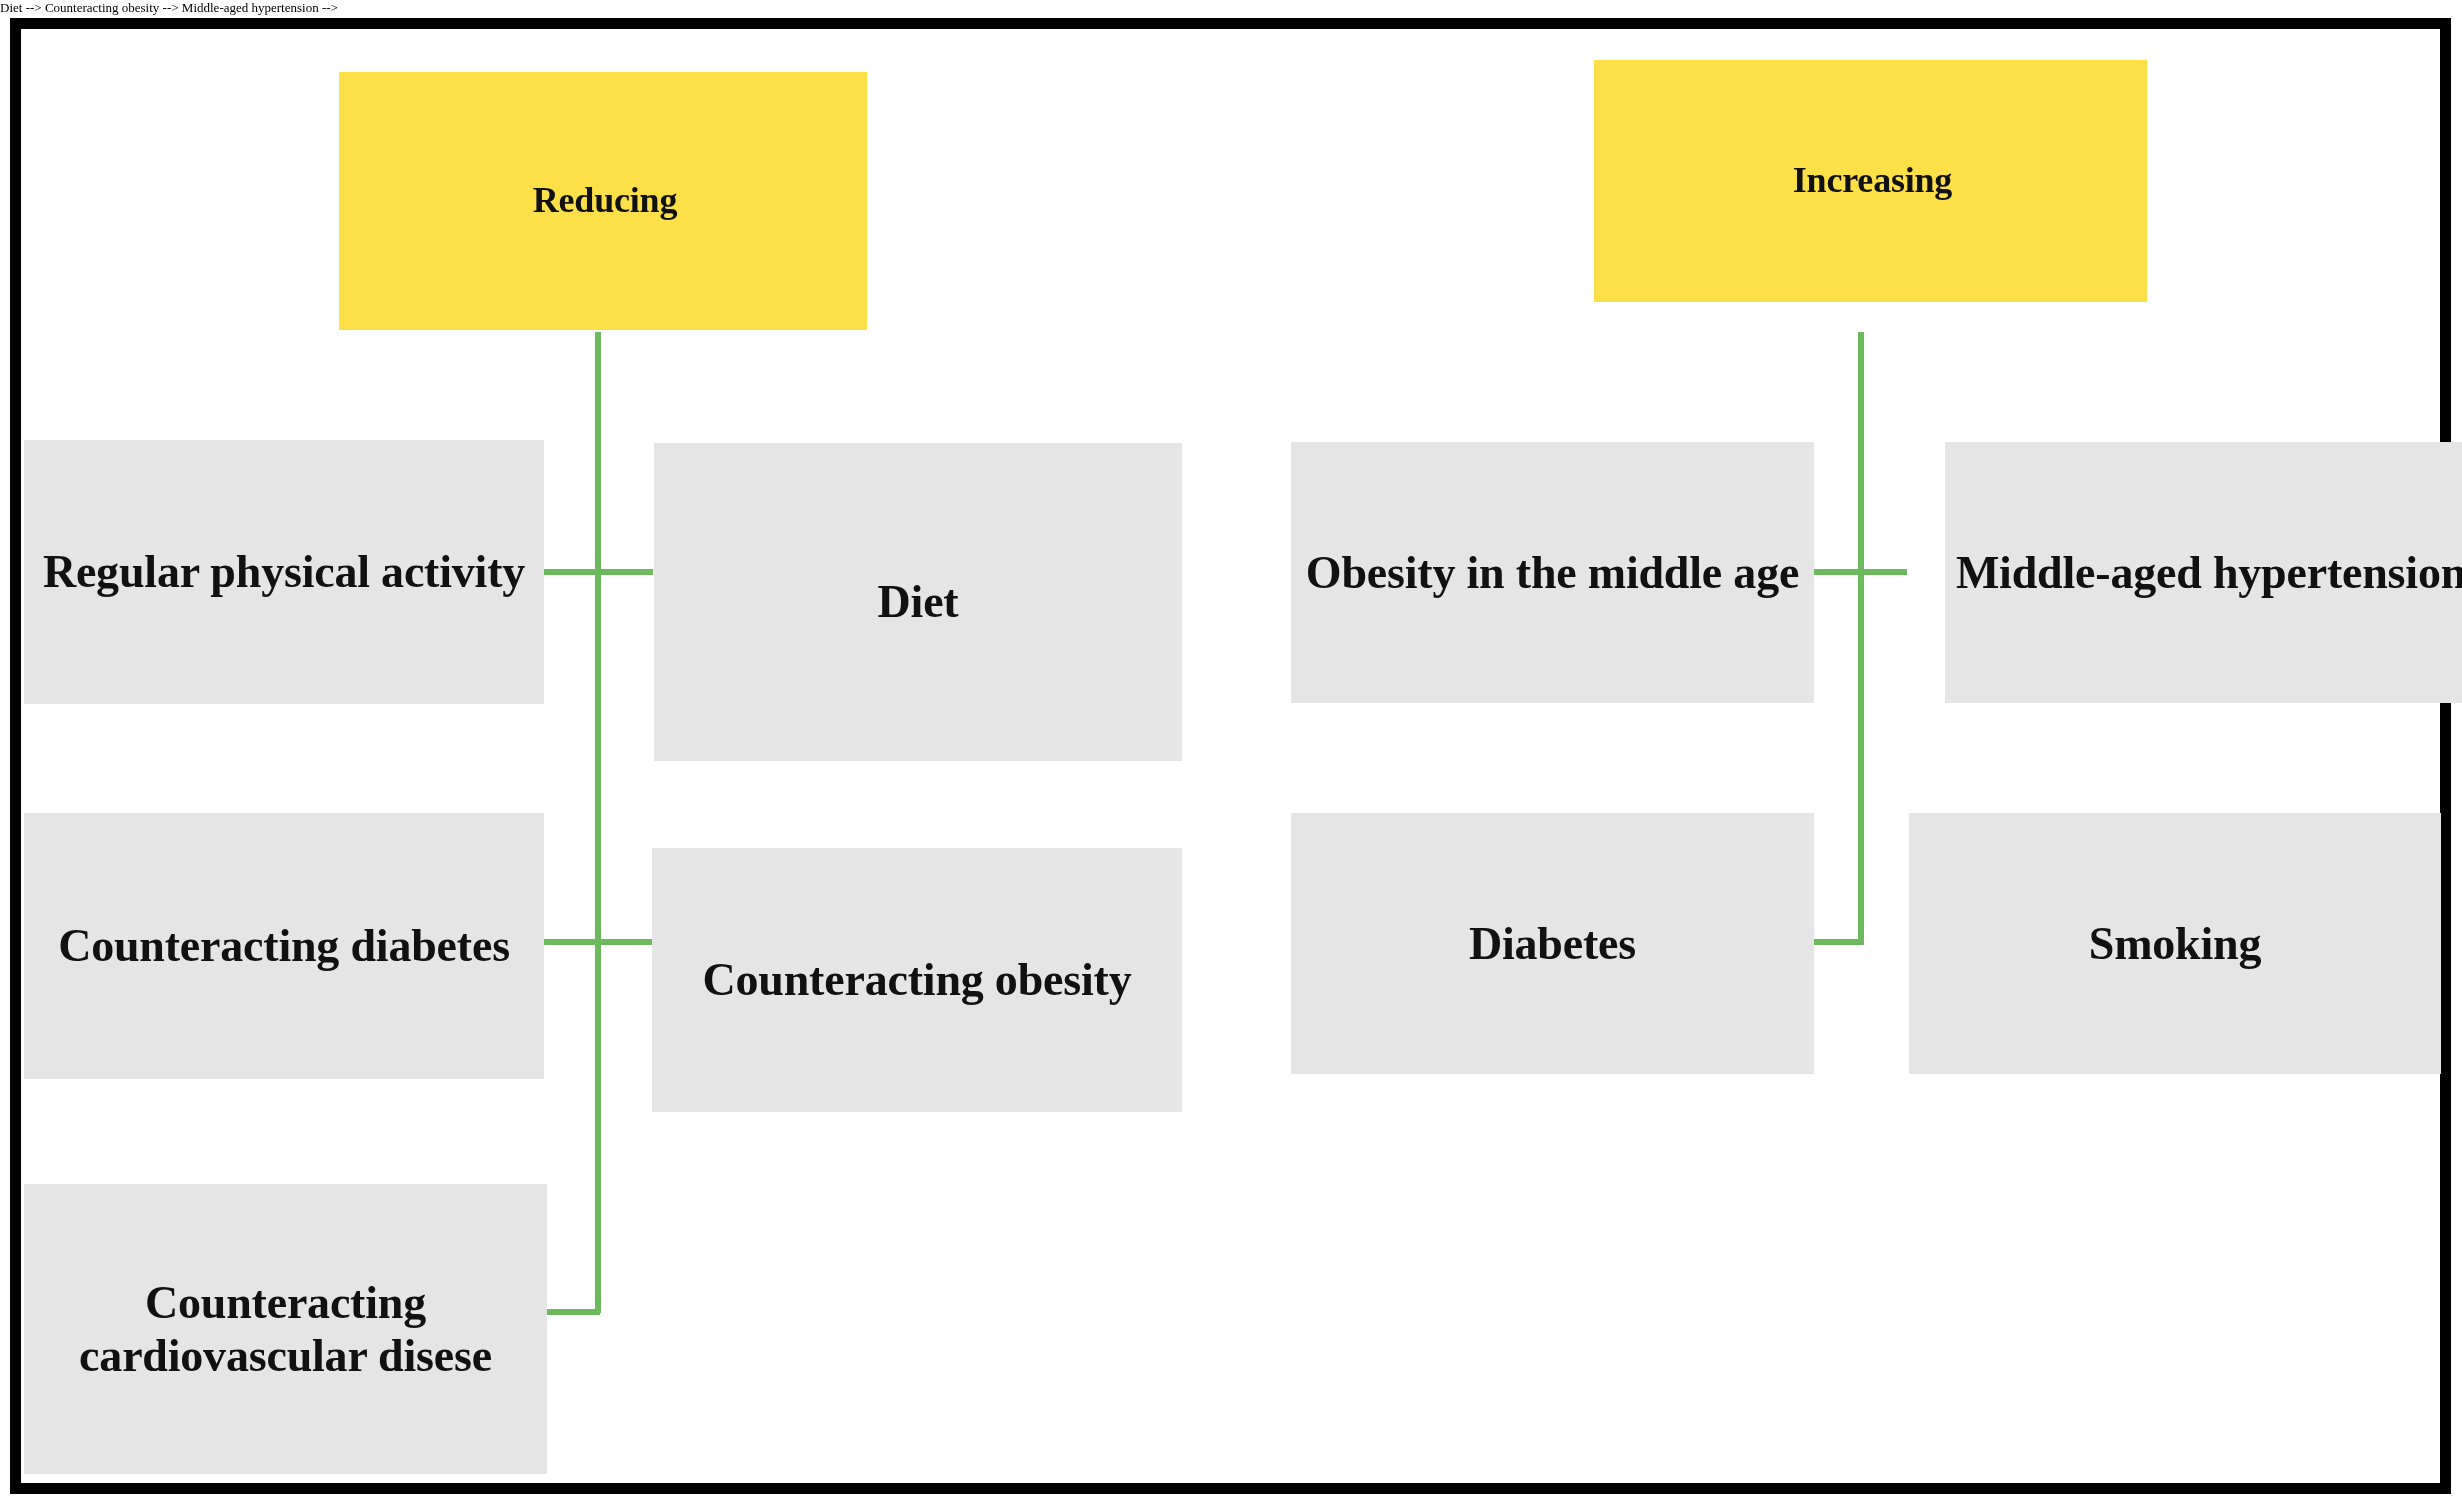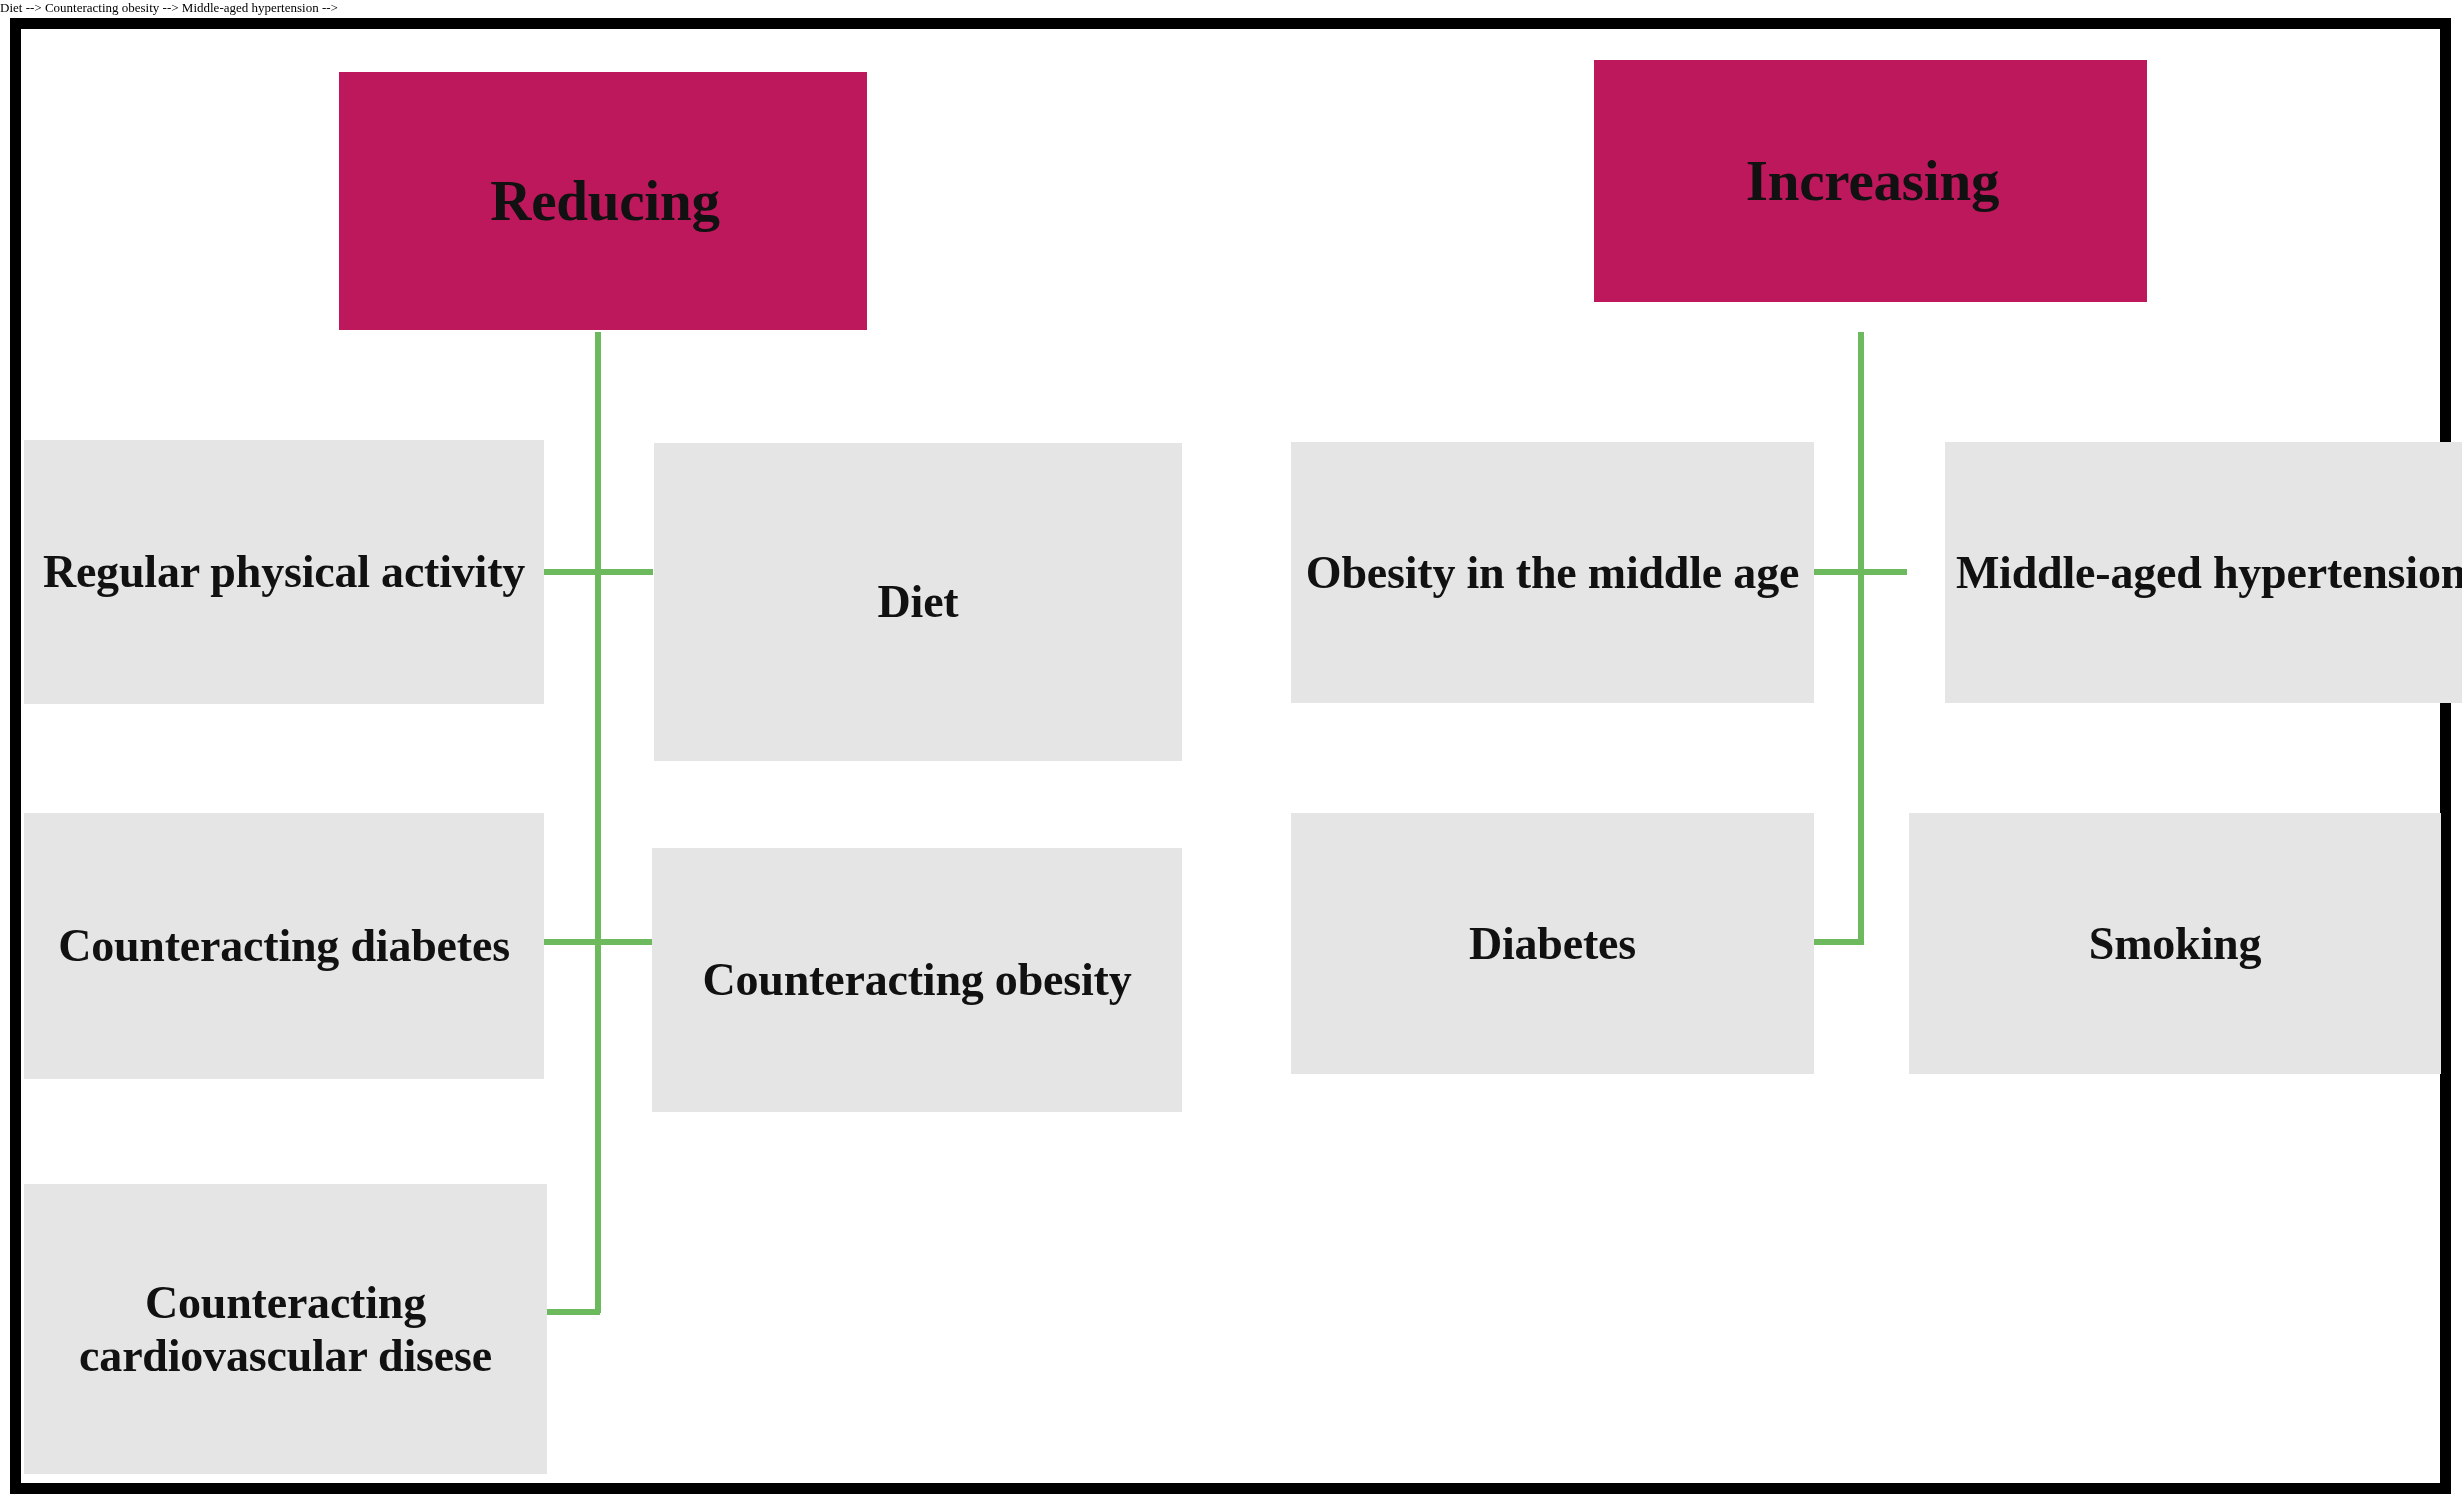--- a/index.html
+++ b/index.html
@@ -41,22 +41,22 @@
     align-items: center;
     justify-content: center;
     text-align: center;
     color: #111111;
     font-weight: 700;
     line-height: 1.16;
     padding: 3.2px 8px;
     letter-spacing: -0.2px;
   }
   .node.header {
-    background: #be185d;
-    font-size: 57px;
+    background: #fde047;
+    font-size: 36px;
     padding-left: 12px;
   }
   .node.leaf {
     background: #e5e5e5;
     font-size: 46px;
   }
 
   
   .conn {
     position: absolute;

